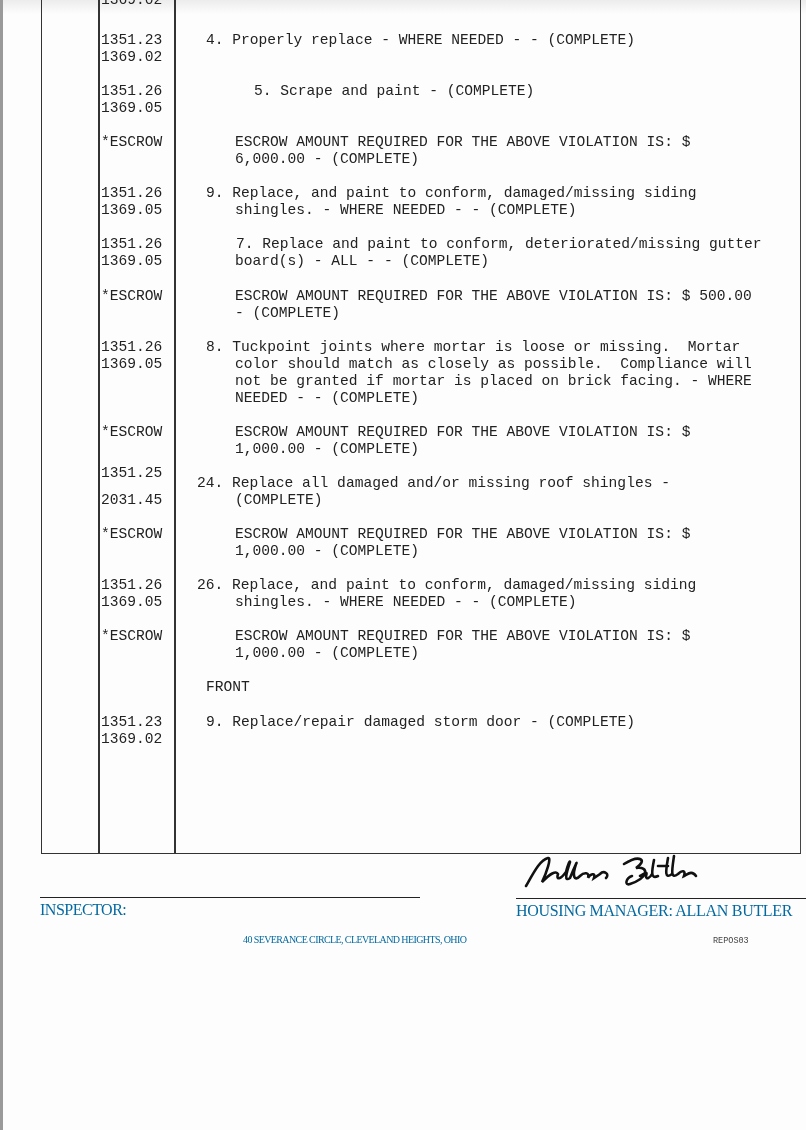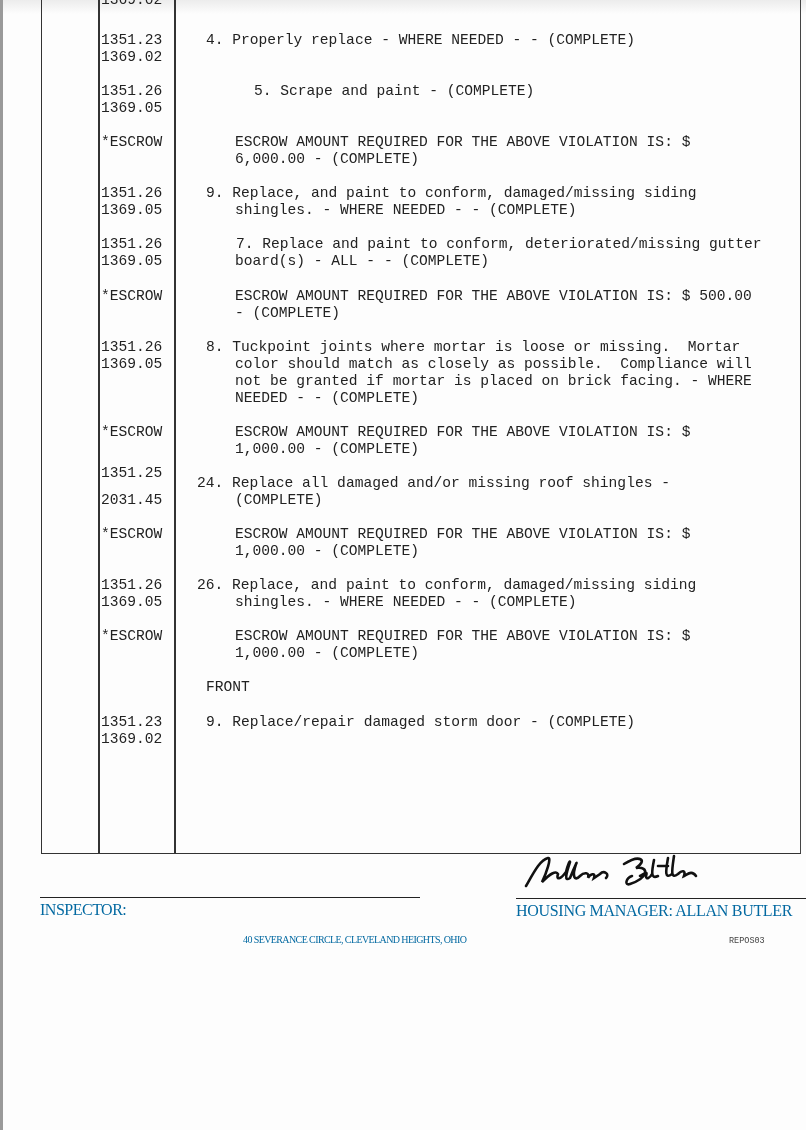--- a/index.html
+++ b/index.html
@@ -84,13 +84,13 @@
   <path d="M6 34 C14 20 20 8 28 6 C32 5 26 22 22 30 C30 22 36 18 38 22 C36 28 40 28 46 20 C48 12 50 8 50 10 C46 22 44 30 50 26 C54 16 58 8 56 12 C52 24 54 30 60 24 C64 20 70 20 68 26 C70 22 76 20 74 26 L80 22 C84 18 90 22 86 26" fill="none" stroke="#111" stroke-width="2.6" stroke-linecap="round"></path>
   <path d="M104 12 C120 2 128 8 116 16 C130 14 128 26 110 32 C104 34 106 26 112 24 M120 24 C124 22 128 18 126 24 C126 28 130 26 132 22 M134 8 C132 18 130 28 138 24 M138 14 L148 14 M148 6 C146 18 144 28 152 22 M154 4 C152 18 150 28 158 22 C162 18 166 18 164 24 C168 22 172 18 176 24" fill="none" stroke="#111" stroke-width="2.6" stroke-linecap="round"></path>
 </svg>
 
 <div class="sig-line" style="left:40px;top:897px;width:380px"></div>
 <div class="sig-line" style="left:516px;top:898px;width:290px"></div>
 
 <div class="footer-serif" style="left:40px;top:901px;font-size:16px;letter-spacing:-0.5px">INSPECTOR:</div>
 <div class="footer-serif" style="left:516px;top:902px;font-size:16px;letter-spacing:-0.3px;white-space:nowrap">HOUSING MANAGER: ALLAN BUTLER</div>
 <div class="footer-serif" style="left:243px;top:934px;font-size:10px;letter-spacing:-0.6px;white-space:nowrap">40 SEVERANCE CIRCLE, CLEVELAND HEIGHTS, OHIO</div>
-<div style="position:absolute;left:729px;top:936px;font-family:'Liberation Mono','DejaVu Sans Mono',monospace;font-size:8.5px;color:#444">REPOS03</div>
+<div style="position:absolute;left:713px;top:936px;font-family:'Liberation Mono','DejaVu Sans Mono',monospace;font-size:8.5px;color:#444">REPOS03</div>
 
 </body></html>

